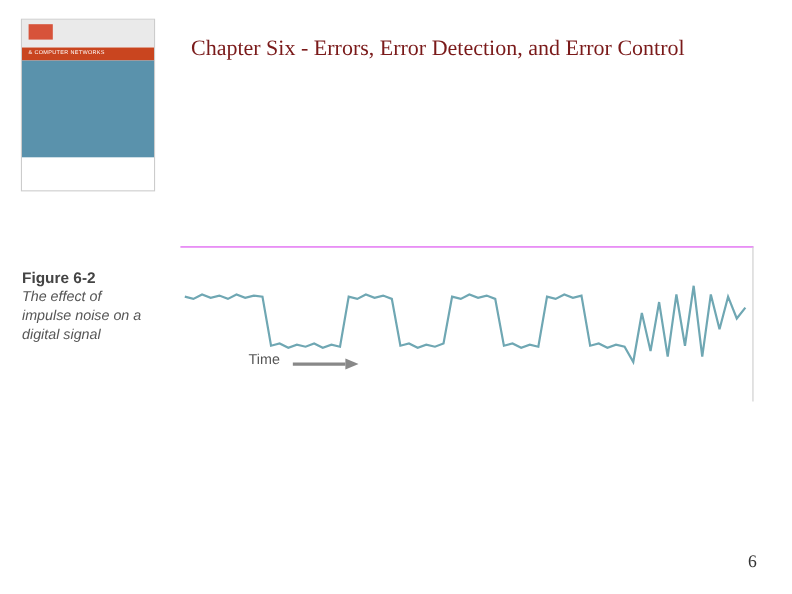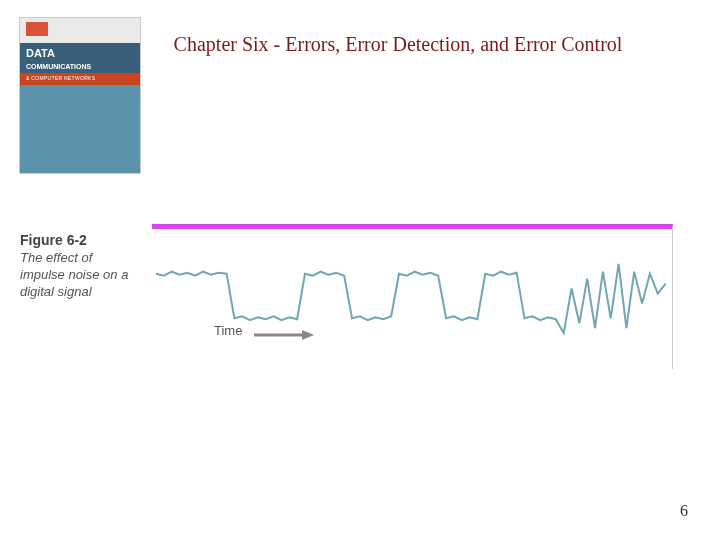--- a/index.html
+++ b/index.html
@@ -75,43 +75,43 @@
   }
   .figure-area {
     position: absolute;
     left: 20px;
     top: 228px;
     width: 680px;
   }
   .figure-caption {
     position: absolute;
     left: 0;
-    top: 4px;
+    top: 16px;
     width: 120px;
     font-family: Arial, sans-serif;
   }
   .figure-number {
     font-weight: bold;
     font-size: 14px;
     color: #444;
     margin-bottom: 2px;
   }
   .figure-desc {
     font-style: italic;
     font-size: 13px;
     color: #555;
     line-height: 1.3;
   }
   .figure-graphic {
     position: absolute;
-    left: 132px;
+    left: 144px;
     top: -4px;
     width: 520px;
     height: 140px;
-    border-top: 5px solid #d946ef;
+    border-top: 1px solid #d946ef;
     border-right: 1px solid #ccc;
   }
   .signal-svg {
     position: absolute;
     left: 0;
     top: 10px;
     width: 520px;
     height: 110px;
   }
   .time-label {
@@ -135,24 +135,20 @@
     color: #333;
   }
 </style>
 </head>
 <body>
 
 <div class="book-cover">
   <div class="book-top">
     <div class="book-corner"></div>
   </div>
-  <div class="book-title-band">
-    <span>DATA</span><br>
-    <span style="font-size:7px;">COMMUNICATIONS</span>
-  </div>
   <div class="book-sub-band">
     <span>&amp; COMPUTER NETWORKS</span>
   </div>
   <div class="book-body"></div>
 </div>
 
 <div class="chapter-title">Chapter Six - Errors, Error Detection, and Error Control</div>
 
 <div class="figure-area">
   <div class="figure-caption">

